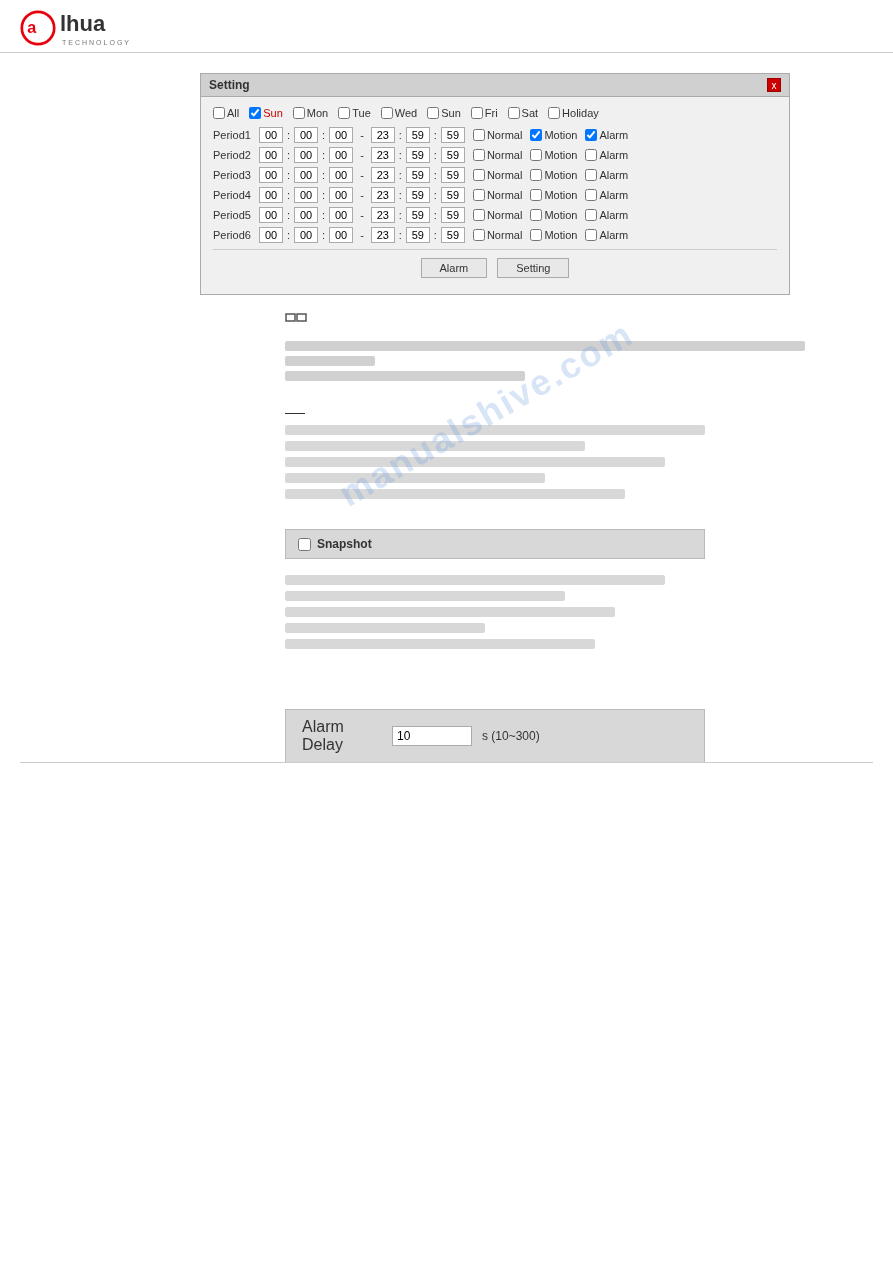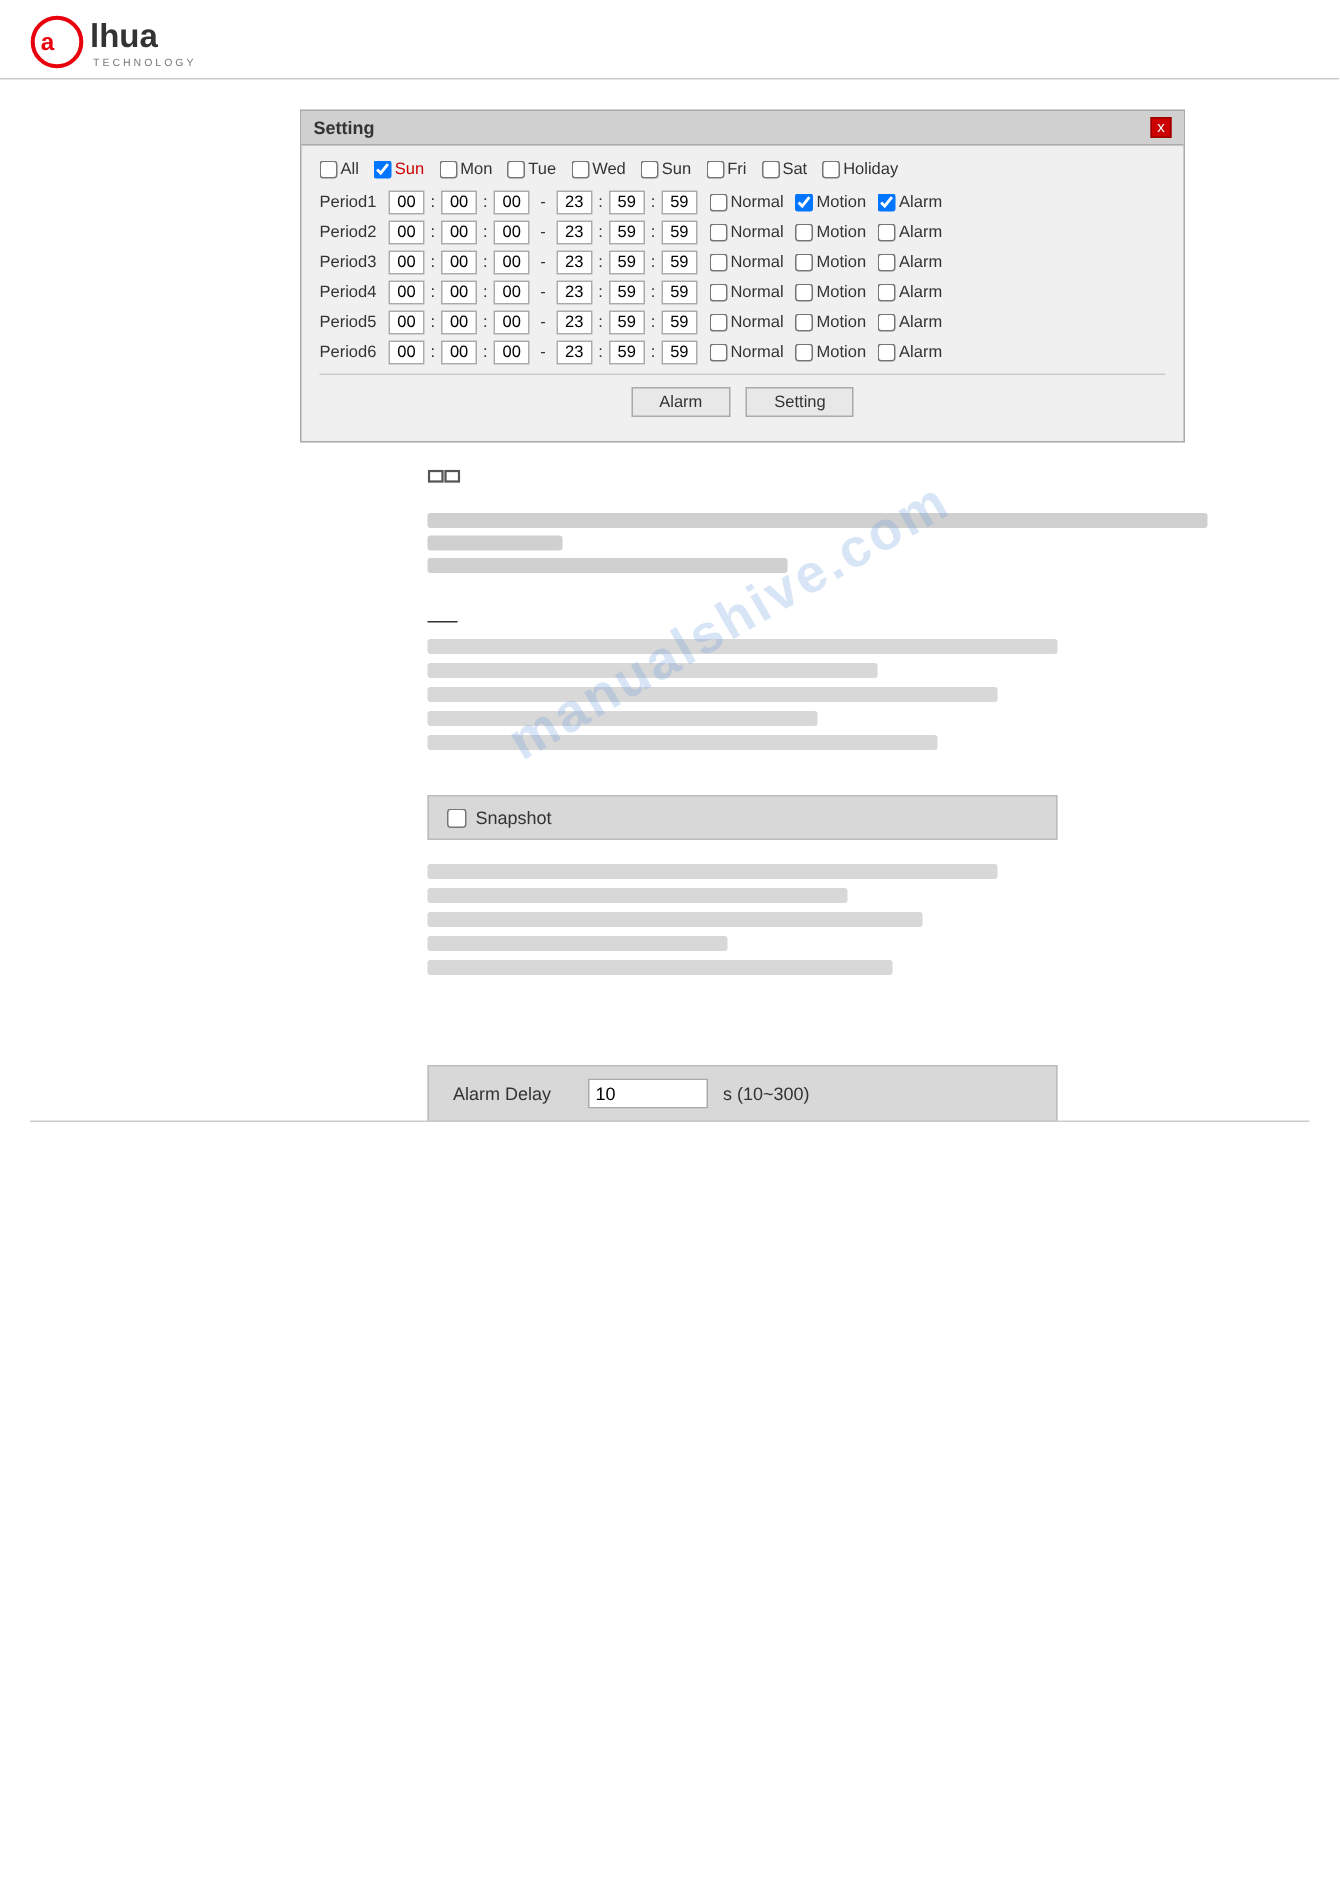--- a/index.html
+++ b/index.html
@@ -235,21 +235,21 @@
       align-items: center;
       gap: 6px;
       width: 420px;
     }
     .section-header-box input[type="checkbox"] {
       width: 13px;
       height: 13px;
     }
     .section-header-label {
       font-size: 12px;
-      font-weight: normal;
+      font-weight: bold;
       color: #333;
     }
 
     
     .relayout-section {
       margin-top: 60px;
       margin-left: 265px;
     }
     .relayout-box {
       background: #d8d8d8;
@@ -271,21 +271,21 @@
       font-size: 12px;
       color: #333;
     }
     .relayout-row {
       display: flex;
       align-items: center;
       gap: 10px;
       padding-left: 4px;
     }
     .relayout-field-label {
-      font-size: 12px;
+      font-size: 16px;
       color: #333;
       width: 80px;
     }
     .relayout-input {
       width: 80px;
       height: 20px;
       border: 1px solid #aaa;
       background: #fff;
       font-size: 12px;
       padding: 2px 4px;

